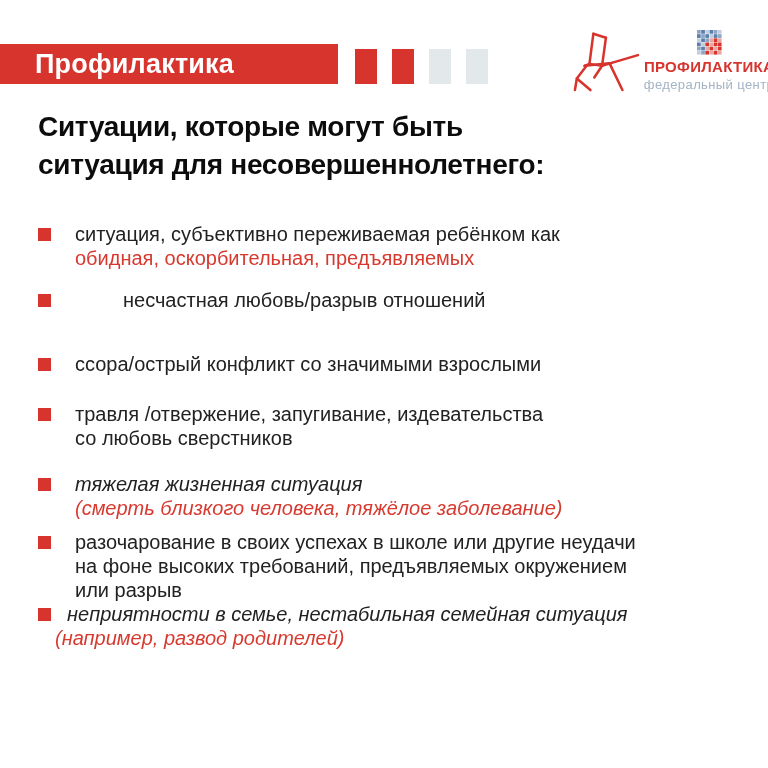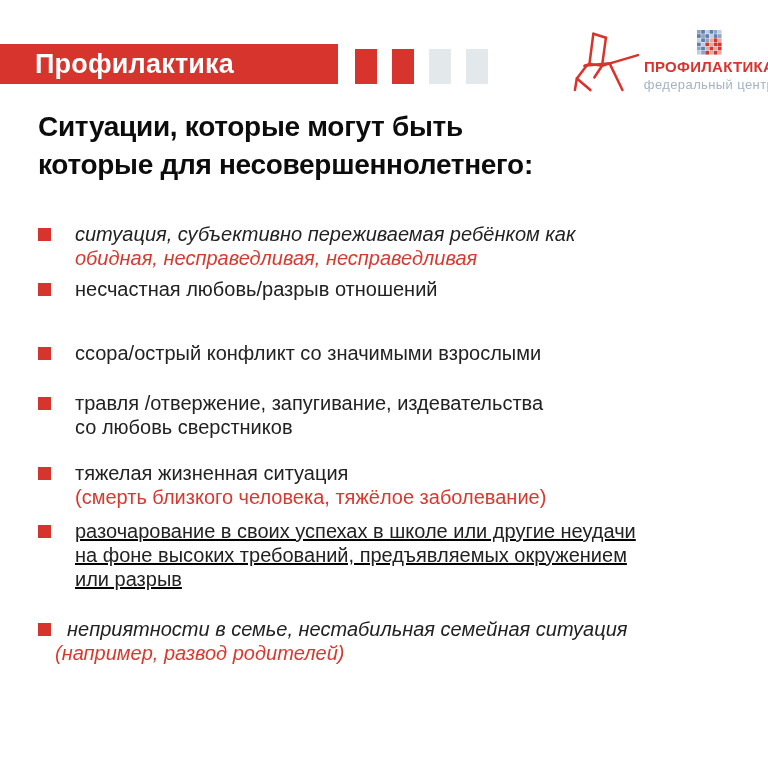--- a/index.html
+++ b/index.html
@@ -56,26 +56,26 @@
     letter-spacing:-.3px;
   }
 
   
   .list{
     position:absolute;left:38px;top:222px;width:710px;
   }
   .item{
     display:flex;align-items:flex-start;
   }
-  .item:nth-child(1){margin-bottom:7px;font-style:italic;}
-  .item:nth-child(2){margin-bottom:40px;}
+  .item:nth-child(1){margin-bottom:18px;}
+  .item:nth-child(2){margin-bottom:40px;gap:48px;}
   .item:nth-child(3){margin-bottom:26px;}
   .item:nth-child(4){margin-bottom:22px;}
-  .item:nth-child(5){margin-bottom:10px;}
-  .item:nth-child(6){margin-bottom:26px;text-decoration:underline;}
+  .item:nth-child(5){margin-bottom:10px;font-style:italic;}
+  .item:nth-child(6){}
   .bullet{
     flex:0 0 auto;
     width:13px;height:13px;margin-top:6px;
   }
   .lines{
     margin-left:24px;
     color:var(--body-black,#222);
     font-size:20px;line-height:24px;
   }
   .line{white-space:nowrap;}
@@ -152,29 +152,29 @@
             <rect x="20" y="20" width="3.6" height="3.6" fill="#e8a6a0"></rect>
         </g>
       </svg>
       <div class="logo-brand">ПРОФИЛАКТИКА</div>
       <div class="logo-subtitle">федеральный центр</div>
     </div>
   </div>
 
   <div class="title">
     <div>Ситуации, которые могут быть</div>
-    <div>которые для несовершеннолетнего:</div>
+    <div>ситуация для несовершеннолетнего:</div>
   </div>
 
   <div class="list">
       <div class="item">
         <span class="bullet" style="background: rgb(215, 52, 46);"></span>
         <div class="lines">
           <div class="line">ситуация, субъективно переживаемая ребёнком как</div>
-          <div class="line red">обидная, несправедливая, несправедливая</div>
+          <div class="line red">обидная, оскорбительная, предъявляемых</div>
         </div>
       </div>
       <div class="item">
         <span class="bullet" style="background: rgb(215, 52, 46);"></span>
         <div class="lines">
           <div class="line">несчастная любовь/разрыв отношений</div>
         </div>
       </div>
       <div class="item">
         <span class="bullet" style="background: rgb(215, 52, 46);"></span>

